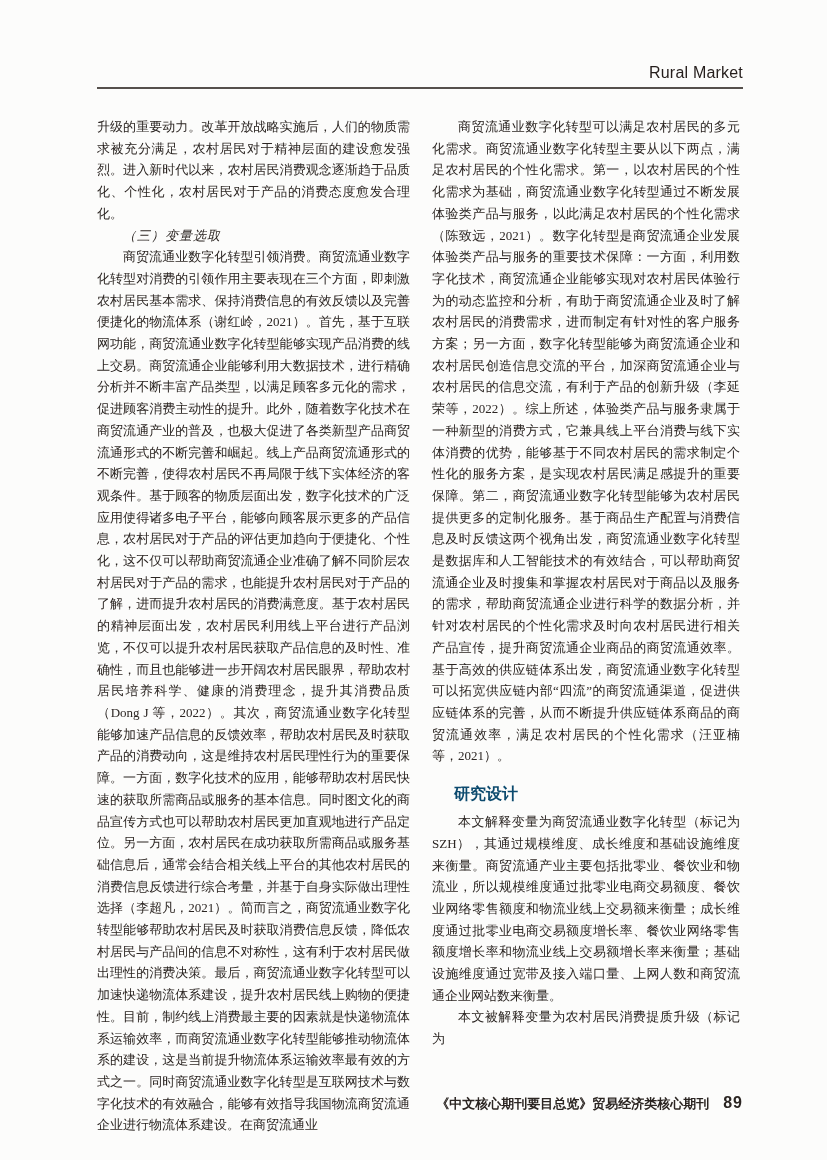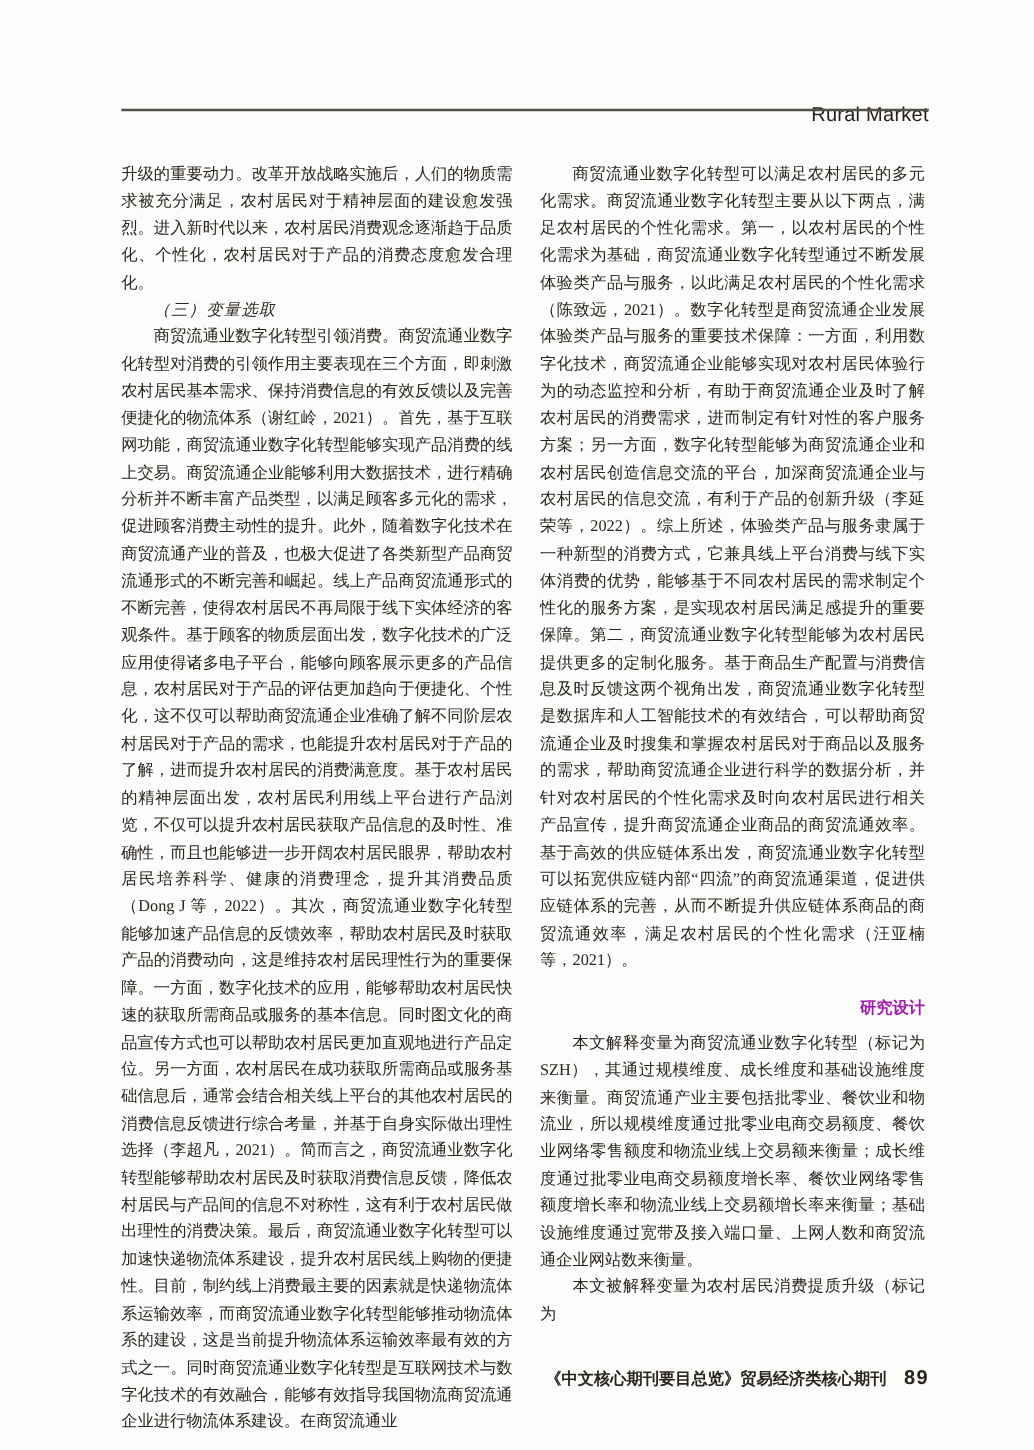--- a/index.html
+++ b/index.html
@@ -16,32 +16,31 @@
     background: #fcfcfb;
   }
   
   .header-en {
     position: absolute;
     top: 64px; right: 84px;
     font-family: "Liberation Sans", "DejaVu Sans", sans-serif;
     font-size: 16px;
     letter-spacing: 0.2px;
     color: #241d1b;
-    margin-top: 20px;
   }
   .header-rule {
     position: absolute;
     top: 87px; left: 97px; right: 84px;
     height: 2px;
     background: #55504c;
   }
   
   .col {
     position: absolute;
-    top: 128px;
+    top: 116px;
     font-size: 13px;
     line-height: 21.7px;
     text-align: justify;
     text-justify: inter-ideograph;
     color: #2b2522;
   }
   .col-left  { left: 97px;  width: 313px; }
   .col-right { left: 432px; width: 308px; }
   .col p { margin: 0; text-indent: 2em; }
   .col p.no-indent { text-indent: 0; }
@@ -49,25 +48,25 @@
     margin: 0;
     text-indent: 2em;
     font-style: italic;
     letter-spacing: 1px;
   }
   .sec-heading {
     margin: 16px 0 6px 0;
     padding-left: 22px;
     font-family: "Liberation Sans", "DejaVu Sans", sans-serif;
     font-weight: bold;
-    font-size: 13px;
+    font-size: 16px;
     line-height: 22px;
     font-style: normal;
-    color: #a21caf;
-    text-align: right;
+    color: #0c4a6e;
+    text-align: left;
   }
   
   .footer {
     position: absolute;
     top: 1094px; right: 84px;
     text-align: left;
     font-weight: bold;
     font-size: 13px;
     color: #2b2522;
     white-space: nowrap;

